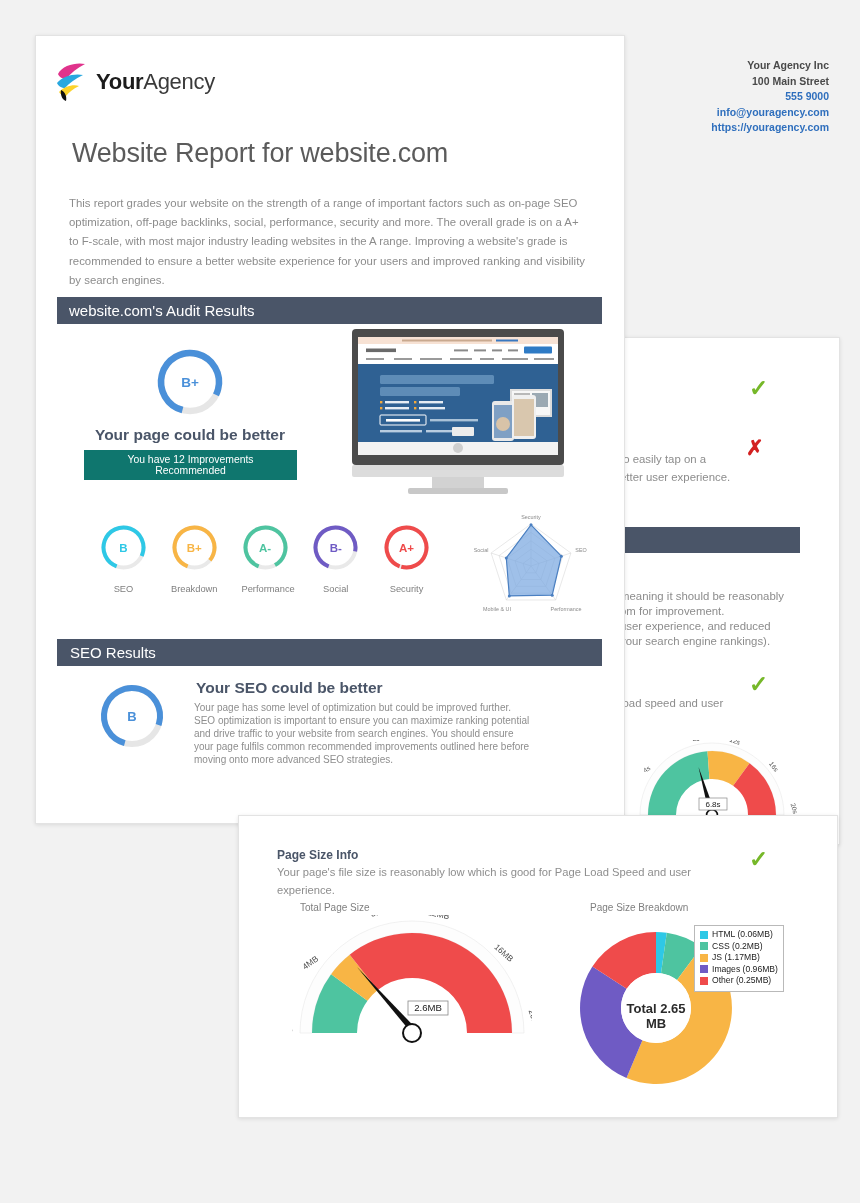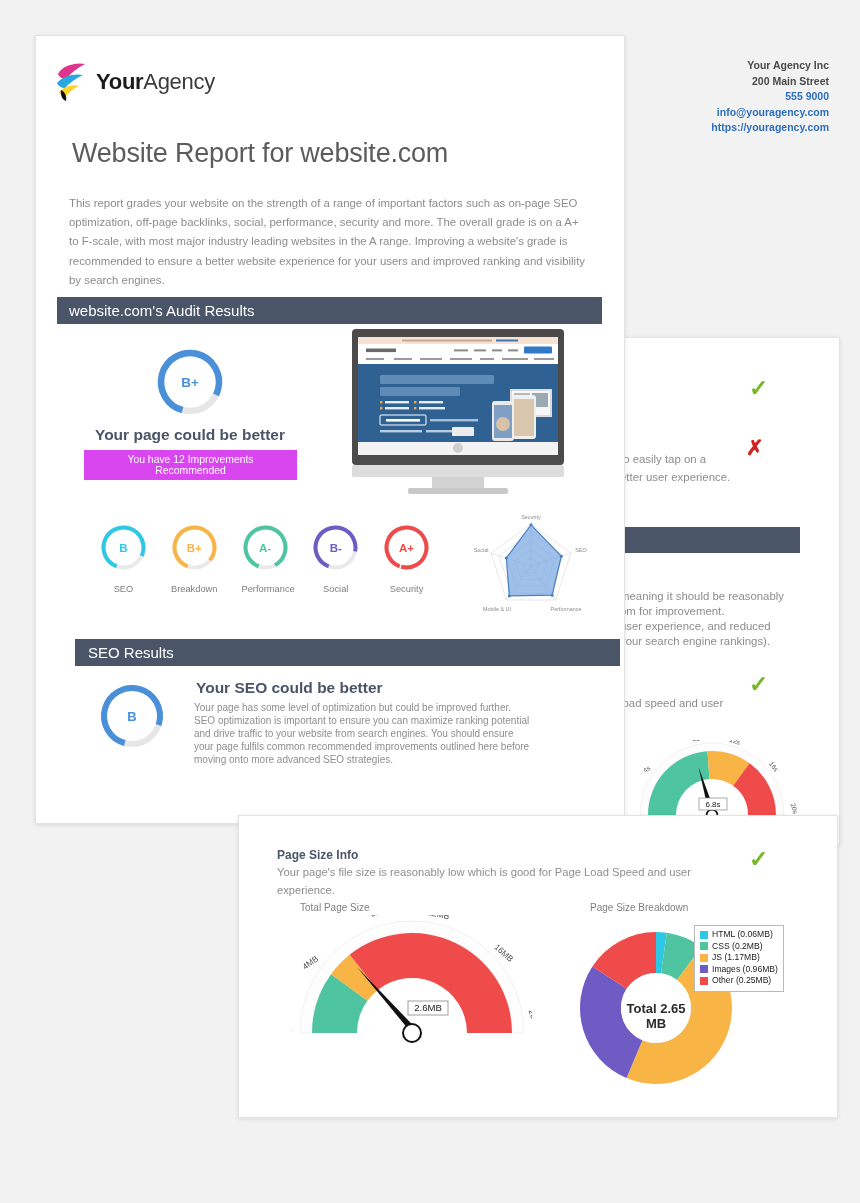--- a/index.html
+++ b/index.html
@@ -39,33 +39,33 @@
   .intro{position:absolute;left:69px;top:194px;width:522px;
     font-size:11.4px;line-height:19.2px;color:#8c8c8c;}
 
   
   .secbar{
     position:absolute;background:#4a5568;color:#ffffff;
     font-size:15px;font-weight:400;
     display:flex;align-items:center;padding-left:13px;box-sizing:border-box;
   }
   #bar-audit{left:57px;top:297px;width:545px;height:27px;}
-  #bar-seo{left:75px;top:639px;width:545px;height:27px;}
+  #bar-seo{left:57px;top:639px;width:545px;height:27px;}
   #bar-hidden{left:605px;top:527px;width:195px;height:26px;z-index:2;}
 
   
   .ring{position:absolute;}
   .ring svg{display:block;}
   .ring .glabel{
     position:absolute;inset:0;display:flex;align-items:center;justify-content:center;
     font-weight:700;
   }
 
   .grade-head{position:absolute;text-align:center;font-size:15.5px;font-weight:700;color:#4a5568;}
-  .grade-badge{position:absolute;background:#d946ef;color:#fff;font-size:10.4px;
+  .grade-badge{position:absolute;background:#0f766e;color:#fff;font-size:10.4px;
     padding:4px 9px;box-sizing:border-box;text-align:center;}
 
   
   .mini-row{position:absolute;left:100px;top:524px;width:330px;display:flex;justify-content:space-between;}
   .mini{width:47px;position:relative;text-align:center;}
   .mini .cap{margin-top:9px;font-size:9.3px;color:#7f7f7f;}
   .mini .mg{position:absolute;left:0;top:0;width:47px;height:47px;
     display:flex;align-items:center;justify-content:center;font-size:11.5px;font-weight:700;}
 
   
@@ -162,21 +162,21 @@
         <path d="M2 21 C7 14, 20 11, 28 13 C20 17, 14 21, 10 26 C7 26, 3 24, 2 21 Z" fill="#29a8df"></path>
         <path d="M4 30 C9 24, 19 22, 24 24 C18 27, 14 30, 11 34 C8 34, 5 32, 4 30 Z" fill="#fcd32b"></path>
         <path d="M6 28 C10 30, 12 34, 11 39 C8 38, 5 34, 6 28 Z" fill="#111111"></path>
       </svg>
     </div>
     <div class="logo-text"><span>Your</span><span class="lt2">Agency</span></div>
   </div>
 
   <div class="agency-block zidx5" style="z-index:5;">
     <div>Your Agency Inc</div>
-    <div>200 Main Street</div>
+    <div>100 Main Street</div>
     <div class="blue">555 9000</div>
     <div class="blue">info@youragency.com</div>
     <div class="blue">https://youragency.com</div>
   </div>
 
   <div class="report-title zidx5" style="z-index:5;">Website Report for website.com</div>
   <div class="intro zidx5" style="z-index:5;">This report grades your website on the strength of a range of important factors such as on-page SEO optimization, off-page backlinks, social, performance, security and more. The overall grade is on a A+ to F-scale, with most major industry leading websites in the A range. Improving a website's grade is recommended to ensure a better website experience for your users and improved ranking and visibility by search engines.</div>
 
   <div class="secbar zidx5" id="bar-audit" style="z-index:5;padding-left:12px;">
     <span>website.com's Audit Results</span>

